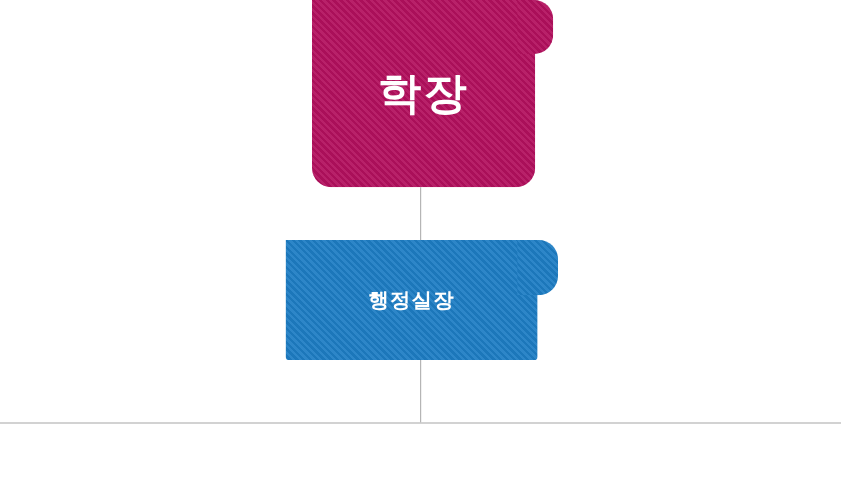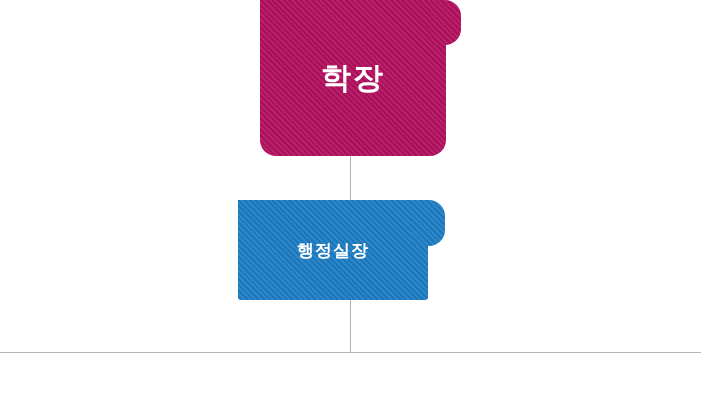--- a/index.html
+++ b/index.html
@@ -41,29 +41,29 @@
   }
 
   .node-dean {
     left: 260px;
     top: 0;
     width: 186px;
     height: 156px;
     border-radius: 0 0 16px 16px;
   }
   .node-dean .label {
-    font-size: 30px;
+    font-size: 36px;
     font-weight: bold;
     letter-spacing: 2px;
   }
 
   .node-admin {
     left: 238px;
     top: 200px;
-    width: 190px;
+    width: 210px;
     height: 100px;
     border-radius: 0 0 3px 3px;
   }
   .node-admin .corner-tab {
     right: -17px;
     width: 34px;
     height: 46px;
   }
   .node-admin .label {
     font-size: 17px;

